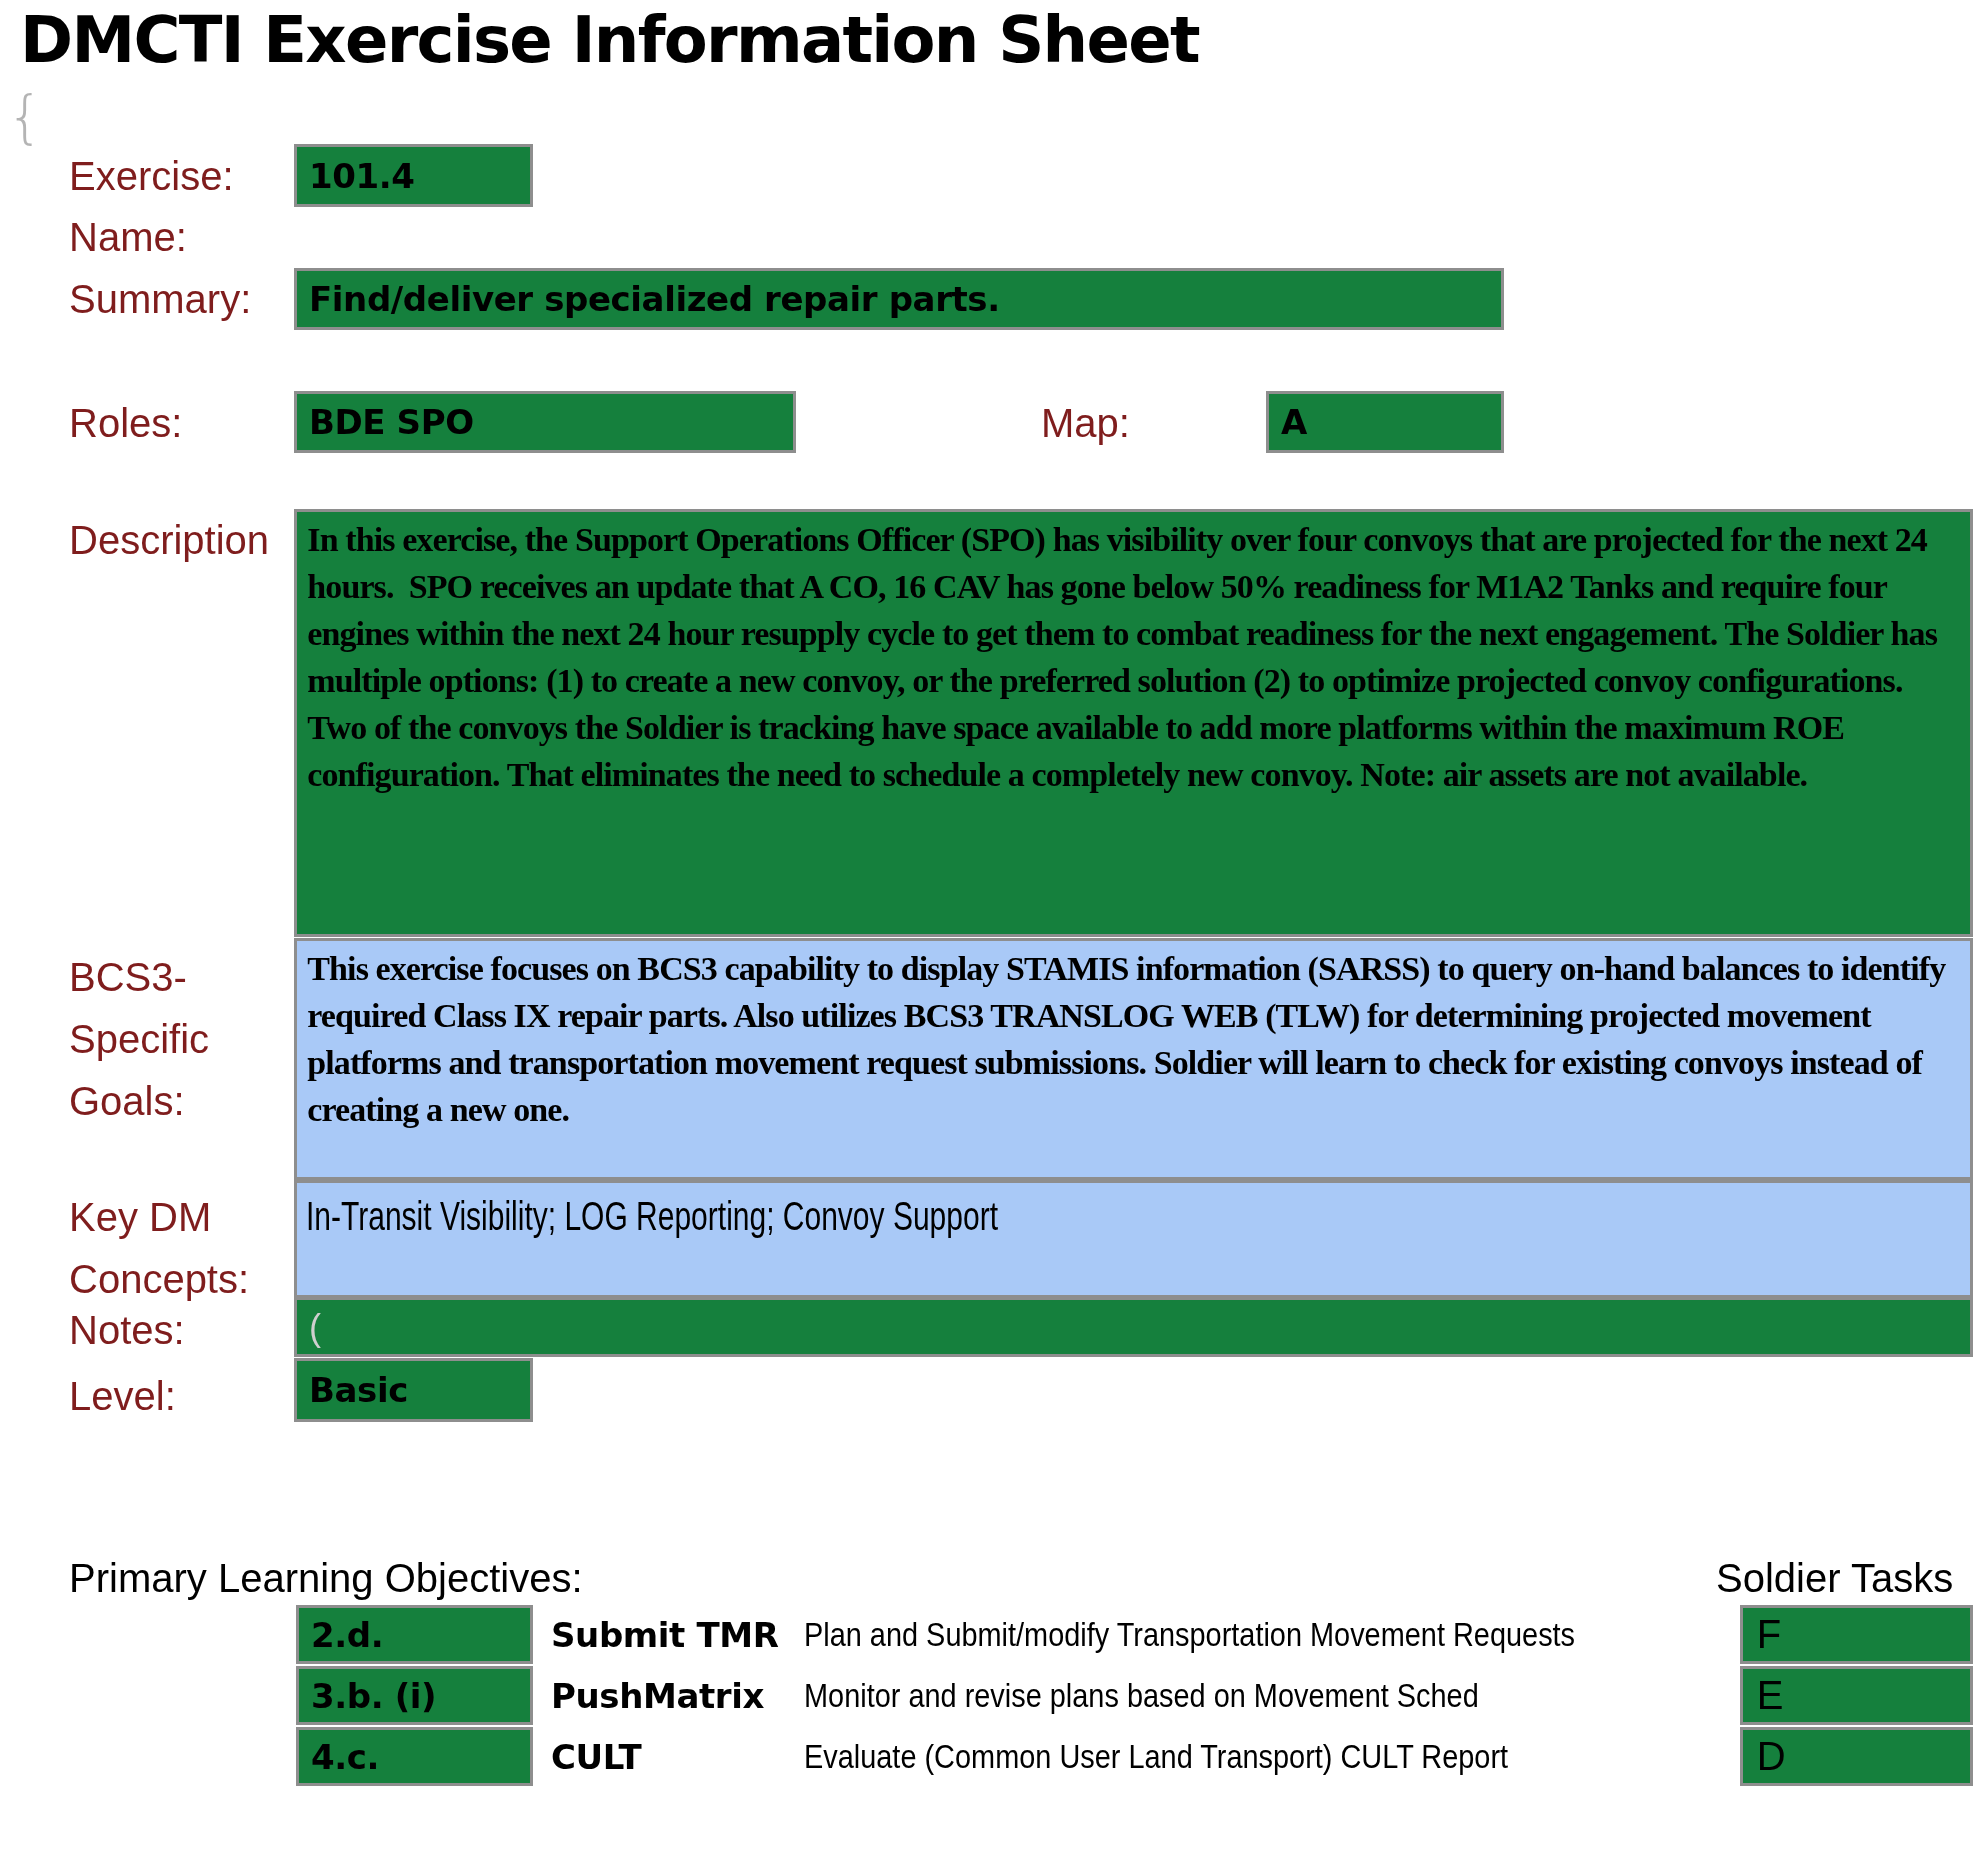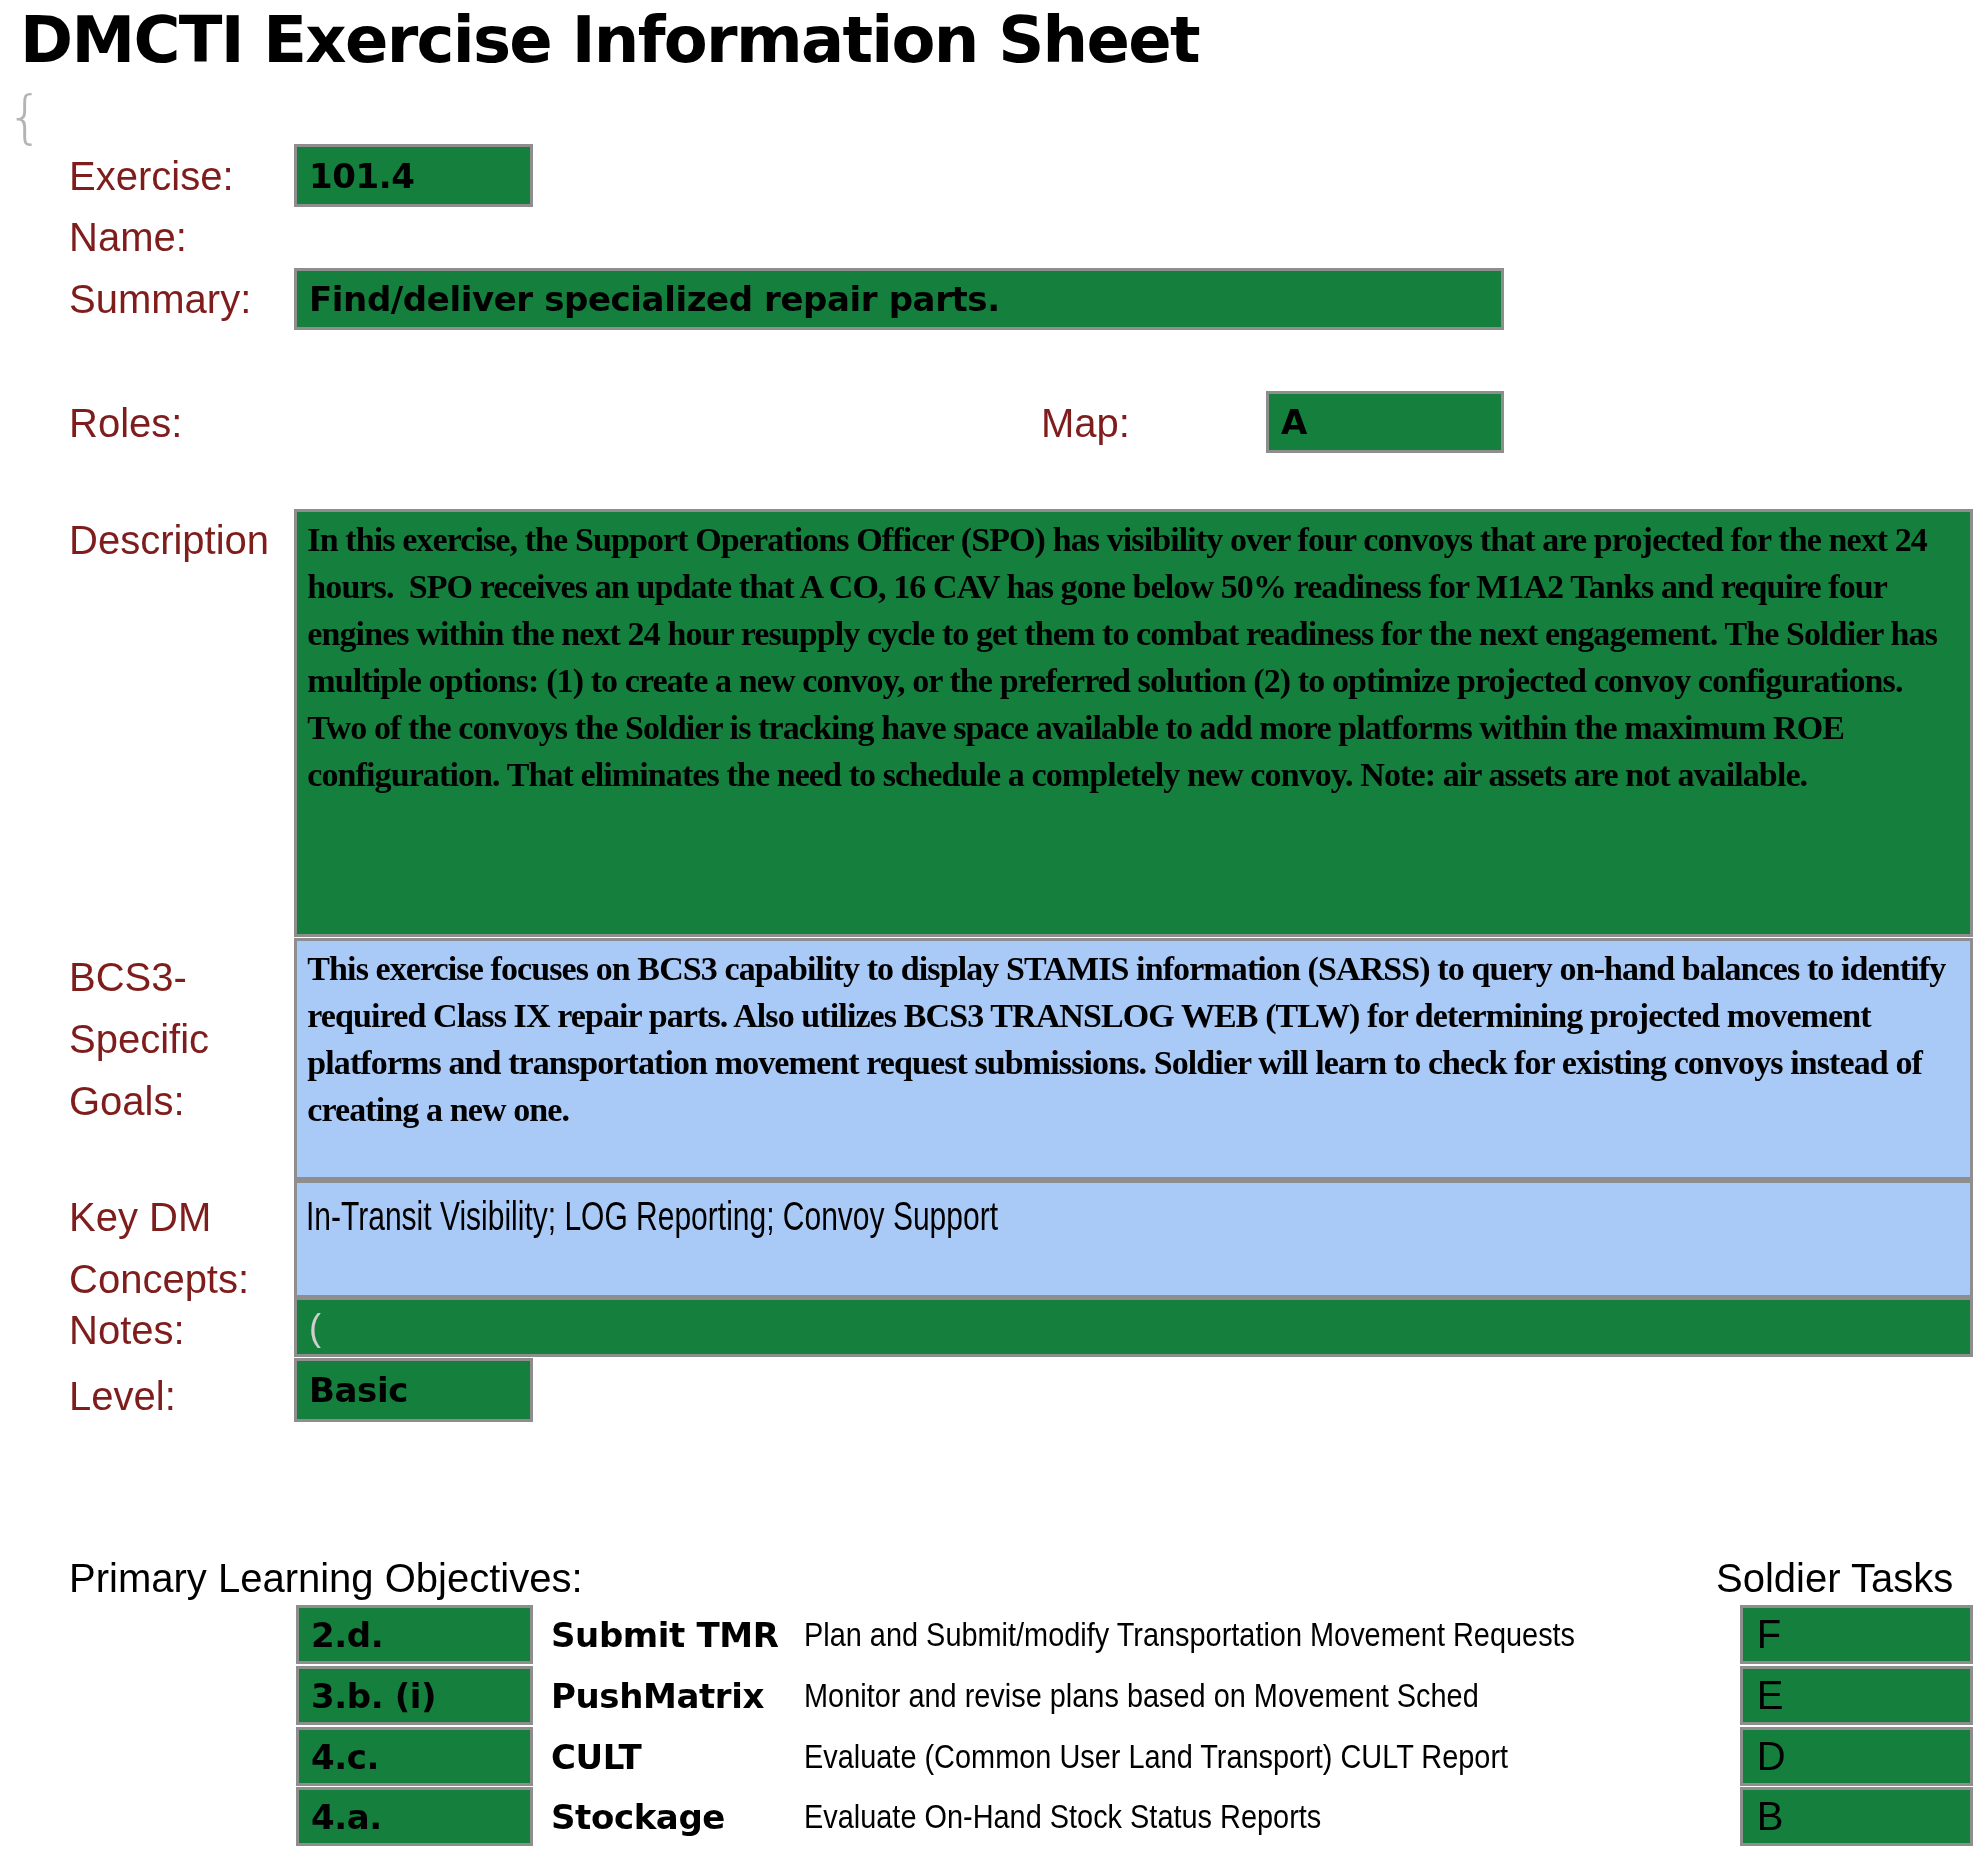--- a/index.html
+++ b/index.html
@@ -77,20 +77,21 @@
 
   <div class="lbl" style="top:145px;">Exercise:</div>
   <div class="box val" style="left:294px;top:144px;width:239px;height:63px;">101.4</div>
 
   <div class="lbl" style="top:206px;">Name:</div>
 
   <div class="lbl" style="top:268px;">Summary:</div>
   <div class="box val" style="left:294px;top:268px;width:1210px;height:62px;">Find/deliver specialized repair parts.</div>
 
   <div class="lbl" style="top:392px;">Roles:</div>
+  <div class="box val" style="left:294px;top:391px;width:502px;height:62px;">BDE SPO</div>
 
   <div class="lbl" style="left:1041px;top:392px;">Map:</div>
   <div class="box val" style="left:1266px;top:391px;width:238px;height:62px;">A</div>
 
   <div class="lbl" style="top:509px;">Description</div>
   <div class="box area" style="left:294px;top:509px;width:1679px;height:428px;">In this exercise, the Support Operations Officer (SPO) has visibility over four convoys that are projected for the next 24 hours.  SPO receives an update that A CO, 16 CAV has gone below 50% readiness for M1A2 Tanks and require four engines within the next 24 hour resupply cycle to get them to combat readiness for the next engagement. The Soldier has multiple options: (1) to create a new convoy, or the preferred solution (2) to optimize projected convoy configurations. Two of the convoys the Soldier is tracking have space available to add more platforms within the maximum ROE configuration. That eliminates the need to schedule a completely new convoy. Note: air assets are not available.</div>
 
   <div class="lbl" style="top:946px;">BCS3-
 Specific
 Goals:</div>
@@ -133,23 +134,15 @@
 
   <div class="orow" style="top:1727px;">
     <div class="box val onum">4.c.</div>
     <div class="oname">CULT</div>
     <div class="odesc">
       <span class="odesc-inner">Evaluate (Common User Land Transport) CULT Report</span>
     </div>
     <div class="box otask">D</div>
   </div>
 
-  <div class="orow" style="top:1787px;">
-    <div class="box val onum">4.a.</div>
-    <div class="oname">Stockage</div>
-    <div class="odesc">
-      <span class="odesc-inner">Evaluate On-Hand Stock Status Reports</span>
-    </div>
-    <div class="box otask">B</div>
-  </div>
 
 </div>
 
 
 </body></html>

